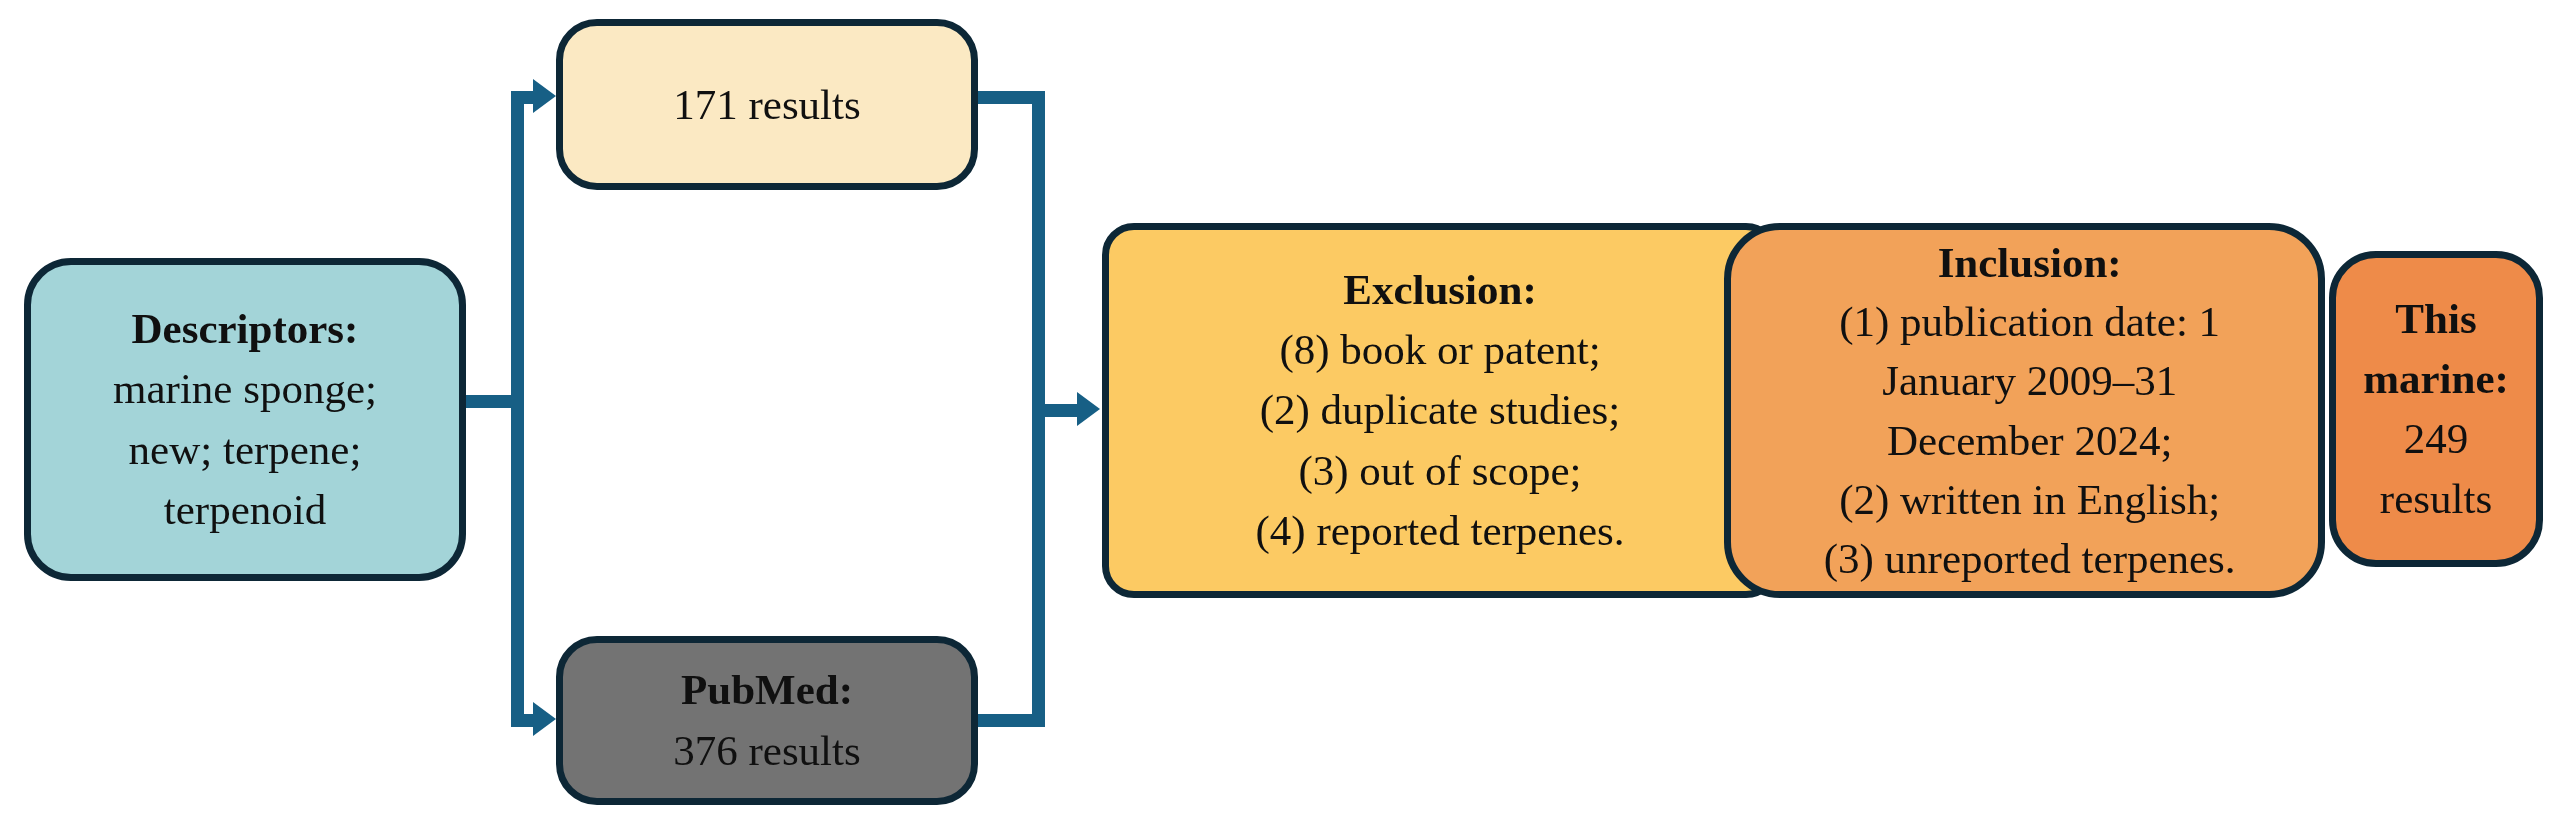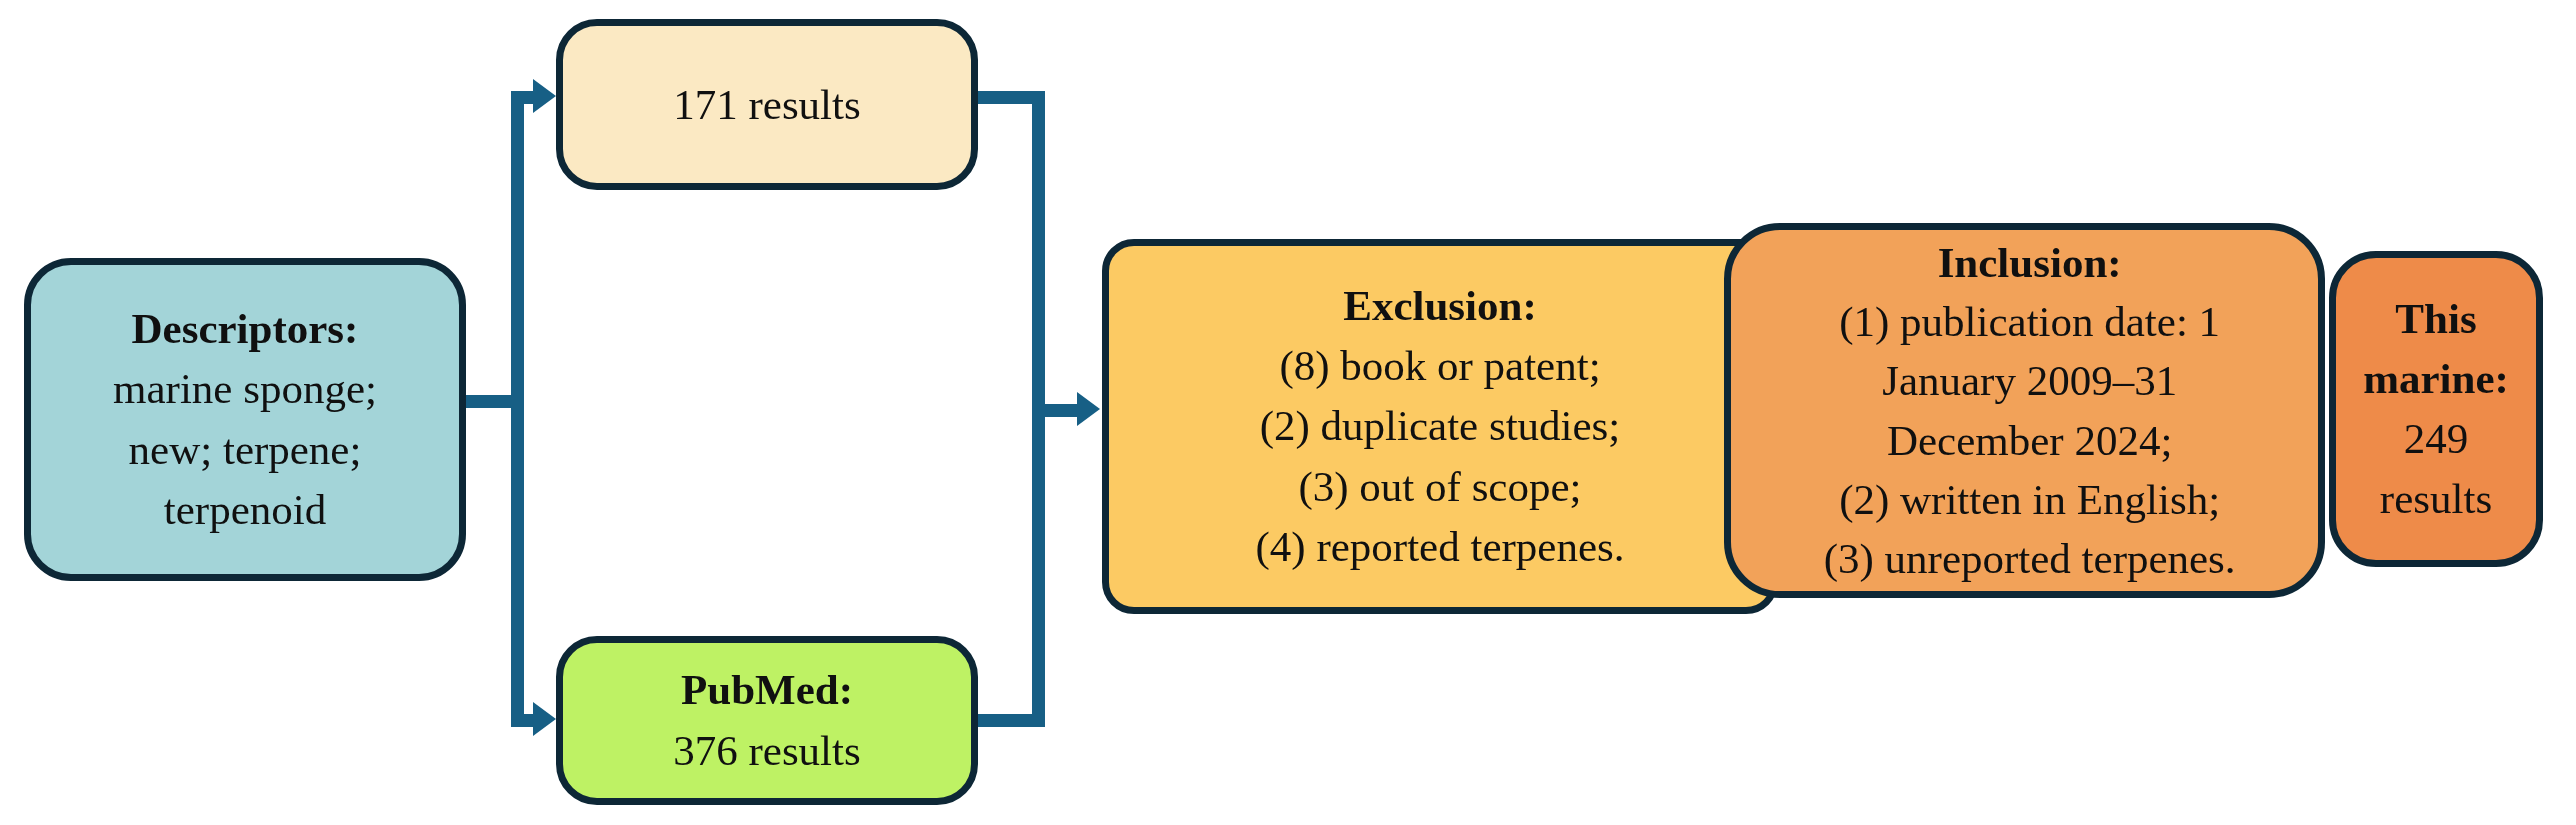--- a/index.html
+++ b/index.html
@@ -35,25 +35,25 @@
   #node-descriptors {
     left: 24px; top: 258px; width: 442px; height: 323px;
     background: #a3d4d8; border-radius: 47px;
   }
   #node-wos {
     left: 556px; top: 19.4px; width: 422px; height: 171px;
     background: #fbe9c3; border-radius: 41px;
   }
   #node-pubmed {
     left: 556px; top: 636px; width: 422px; height: 169px;
-    background: #bef264; border-radius: 41px;
+    background: #737373; border-radius: 41px;
   }
   #node-exclusion {
     left: 1102px; top: 223px; width: 676px; height: 375px;
-    background: #fcca63; border-radius: 32px; margin-top: 16px;
+    background: #fcca63; border-radius: 32px;
   }
   #node-inclusion {
     left: 1724px; top: 223px; width: 601px; height: 375px;
     background: #f2a259; border-radius: 56px;
     line-height: 1.38;
     padding-left: 20px;
   }
   #node-thispaper {
     left: 2329px; top: 251px; width: 214px; height: 316px;
     background: #ee8b49; border-radius: 47px;

